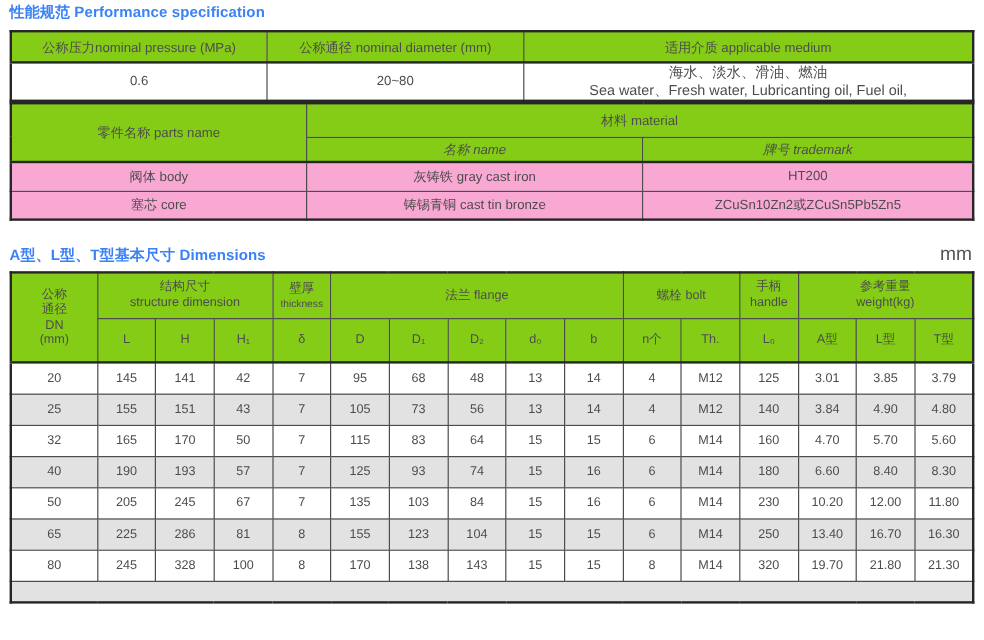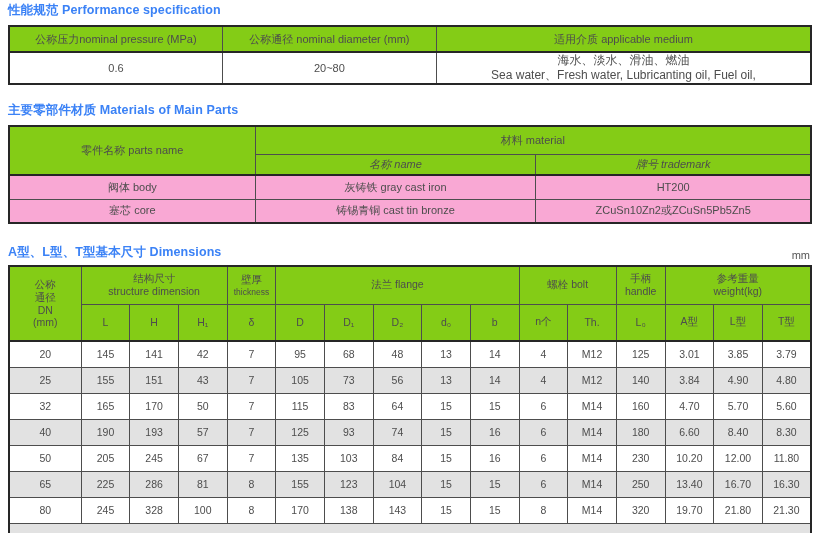--- a/index.html
+++ b/index.html
@@ -11,21 +11,21 @@
     color: #4d4d4d;
   }
   .wrap { padding: 2px 8px 0 8px; }
 
   .sec-title {
     font-size: 12.5px; font-weight: bold; color: #3b82f6;
     margin: 0 0 6px 0; letter-spacing: 0.1px;
   }
   .title-row { display: flex; justify-content: space-between; align-items: flex-end; margin: 20px 0 4px 0; }
   .title-row .sec-title { margin: 0; }
-  .unit-label { font-size: 11px; color: #555; padding-right: 2px; }
+  .unit-label { font-size: 16px; color: #555; padding-right: 2px; }
 
   table {
     width: 100%; border-collapse: collapse; table-layout: fixed;
     border: 2px solid #262626;
   }
   th, td {
     border: 1px solid #4d4d4d;
     text-align: center; vertical-align: middle;
     font-weight: normal; color: #4d4d4d;
     padding: 0 2px;
@@ -80,21 +80,20 @@
         <td>0.6</td>
         <td>20~80</td>
         <td>
           <span class="line">海水、淡水、滑油、燃油</span>
           <span class="line">Sea water、Fresh water, Lubricanting oil, Fuel oil,</span>
         </td>
       </tr>
     </tbody>
   </table>
 
-  <h2 class="sec-title" style="margin-top:17px;">主要零部件材质 Materials of Main Parts</h2>
   <table class="t2">
     <colgroup>
         <col style="width:30.7%">
         <col style="width:35.0%">
         <col style="width:34.3%">
       </colgroup>
     <thead>
       <tr class="hr1">
         <th rowspan="2">零件名称 parts name</th>
         <th colspan="2">材料  material</th>

